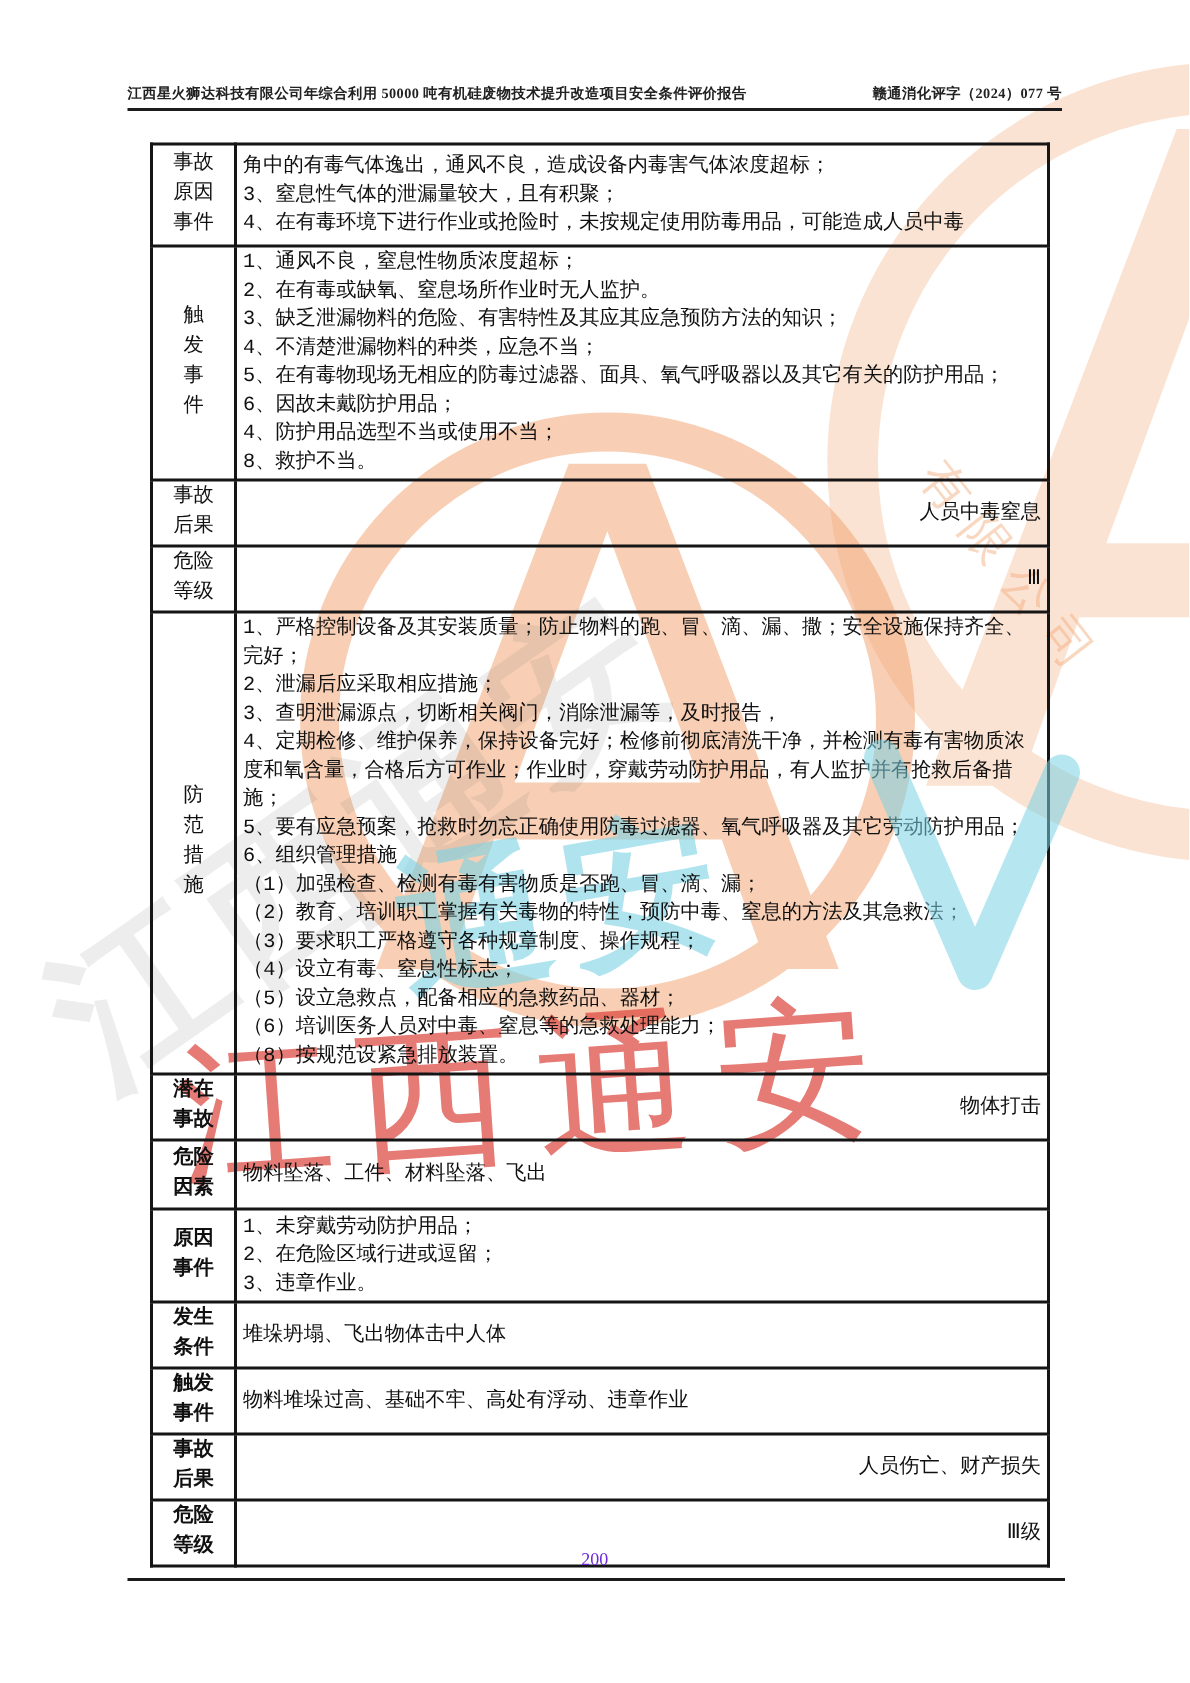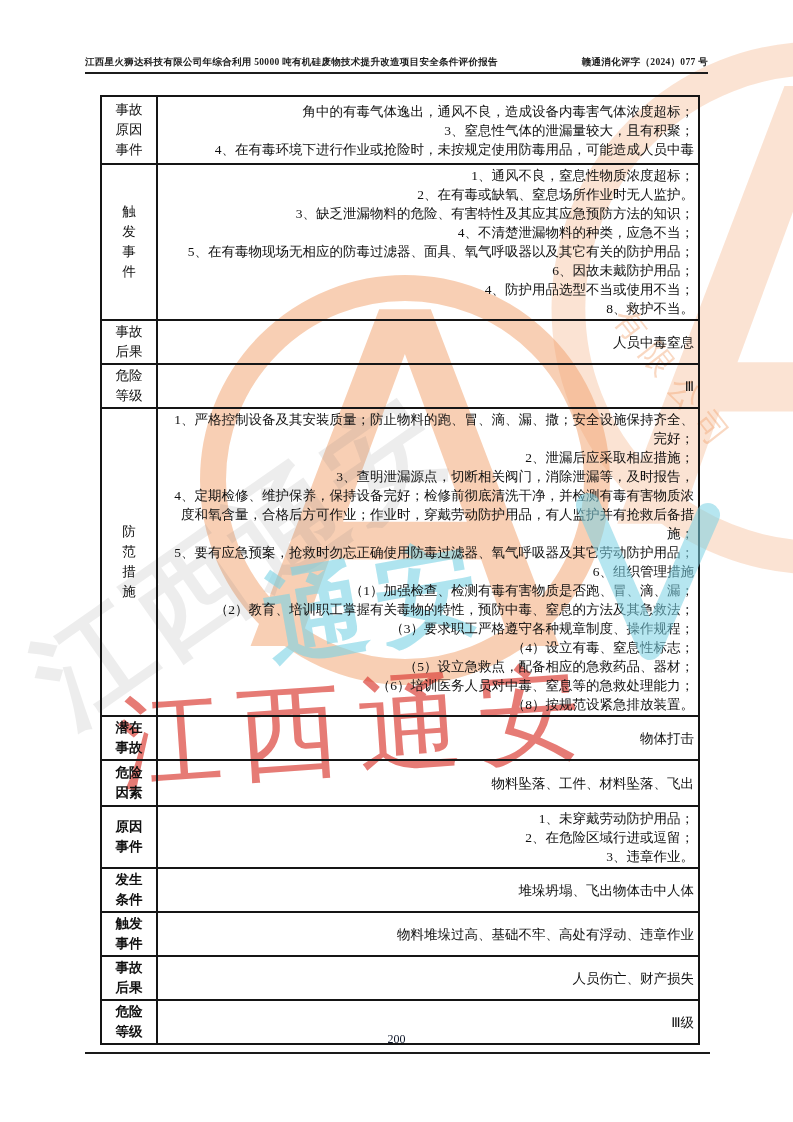--- a/index.html
+++ b/index.html
@@ -20,38 +20,39 @@
   }
   .header-line{
     position:absolute;left:85px;top:72px;width:623px;height:2px;background:#1c1c1c;
   }
   
   table.hazard{
     position:absolute;left:100px;top:95px;width:600px;
     border-collapse:collapse;table-layout:fixed;
     font-size:13.5px;line-height:19px;color:#101010;
     z-index:1;
+    font-family:Liberation Mono, monospace;
   }
   table.hazard td{
     border:2px solid #151515;
     vertical-align:middle;
     padding:1px 4px;
   }
   td.label{
     width:46px;text-align:center;white-space:pre-line;
     line-height:20px;padding:2px 2px;
   }
   td.label.bold{font-weight:bold;}
   td.content{padding:1px 6px 1px 7px;}
-  td.content .line{text-align:right;}
+  td.content .line{text-align:left;}
   td.content.center .line{text-align:right;}
   
   .footer-number{
     position:absolute;left:0;top:1032px;width:100%;
-    text-align:center;font-size:12px;color:#0f172a;z-index:1;
+    text-align:center;font-size:12px;color:#6d28d9;z-index:1;
   }
   .footer-line{
     position:absolute;left:85px;top:1052px;width:625px;height:2px;background:#1a1a1a;
   }
   
   .wm-under{position:absolute;inset:0;z-index:0;pointer-events:none;}
   .wm-over{position:absolute;inset:0;z-index:2;pointer-events:none;}
   .wm-gray{
     position:absolute;left:48px;top:620px;
     font-size:112px;font-weight:bold;letter-spacing:6px;

